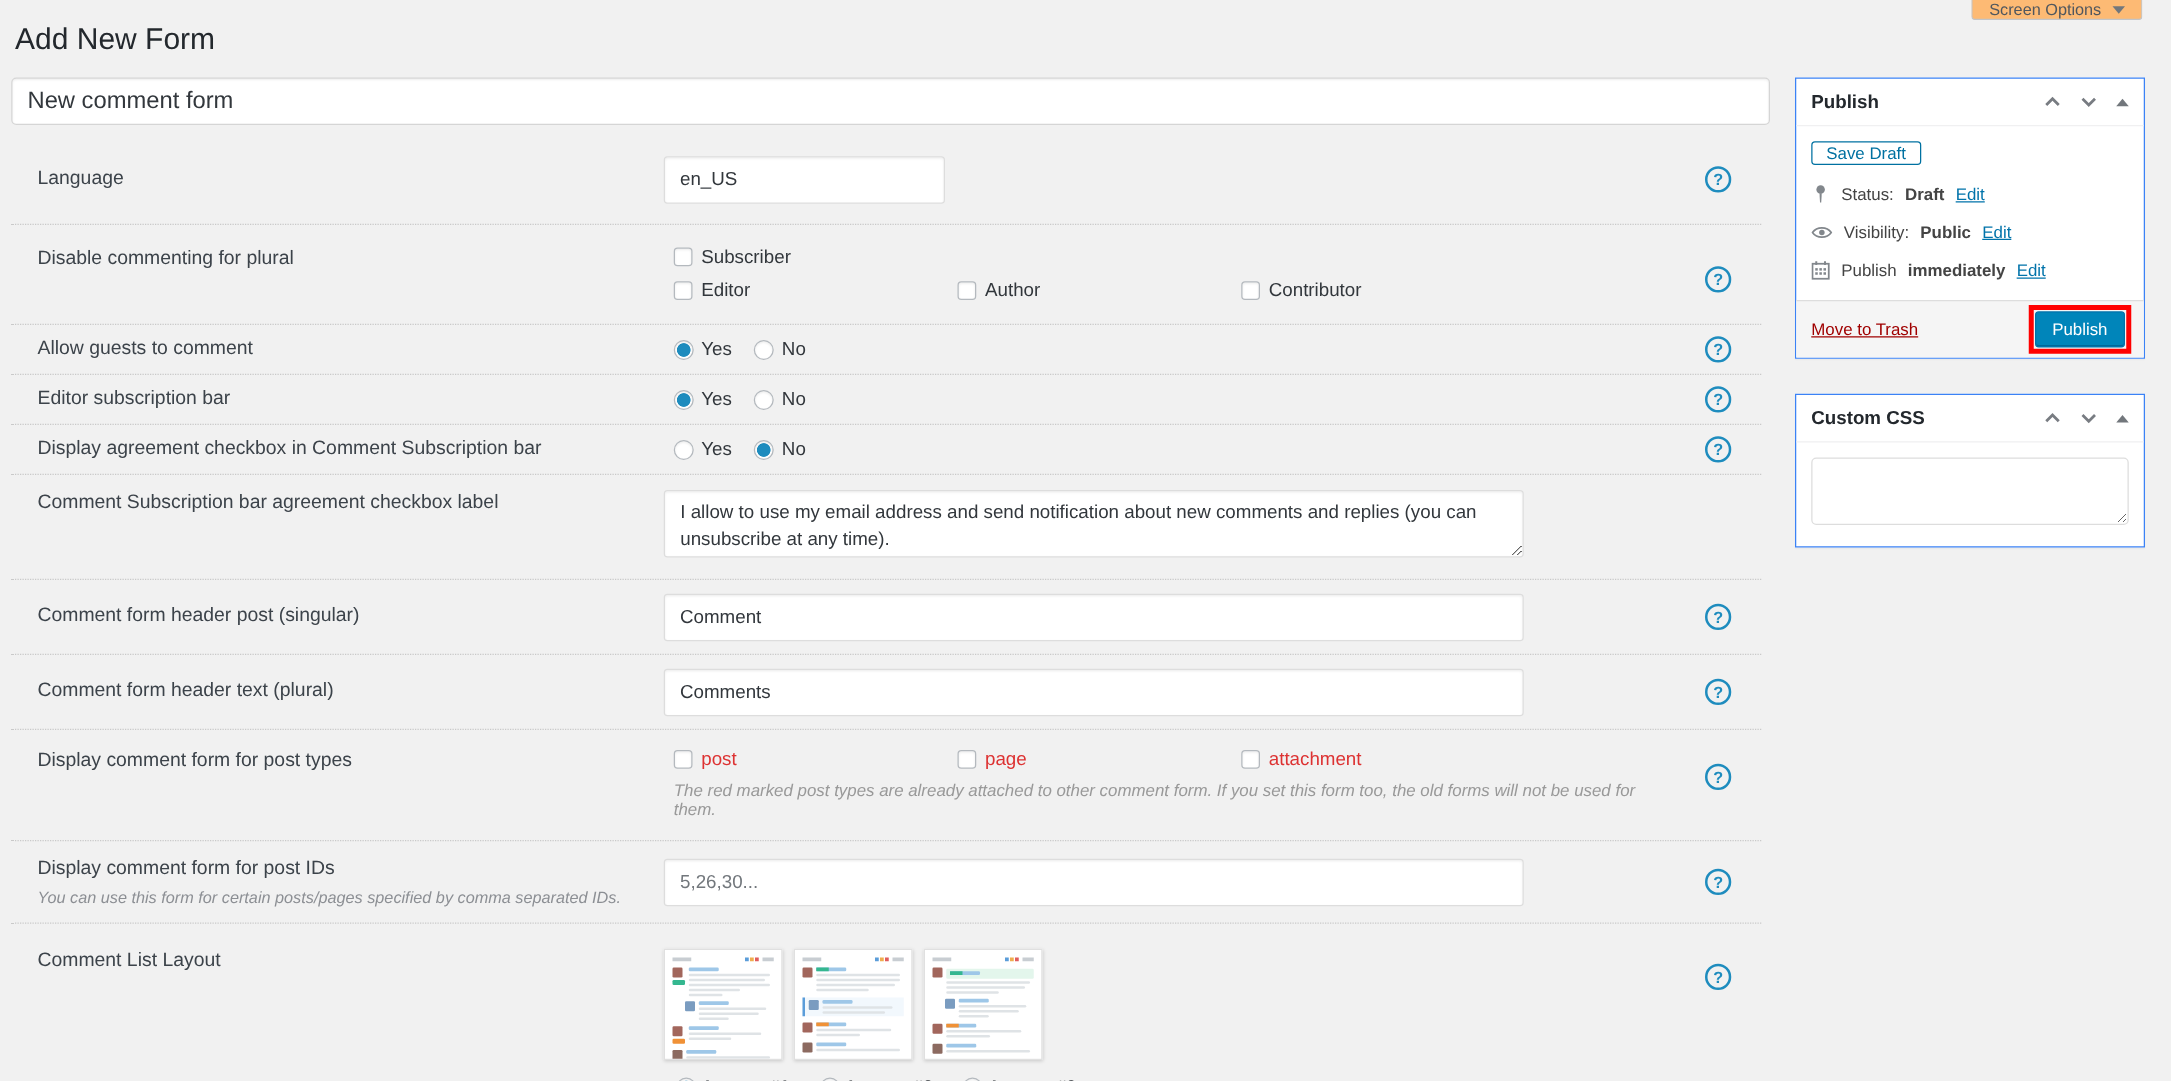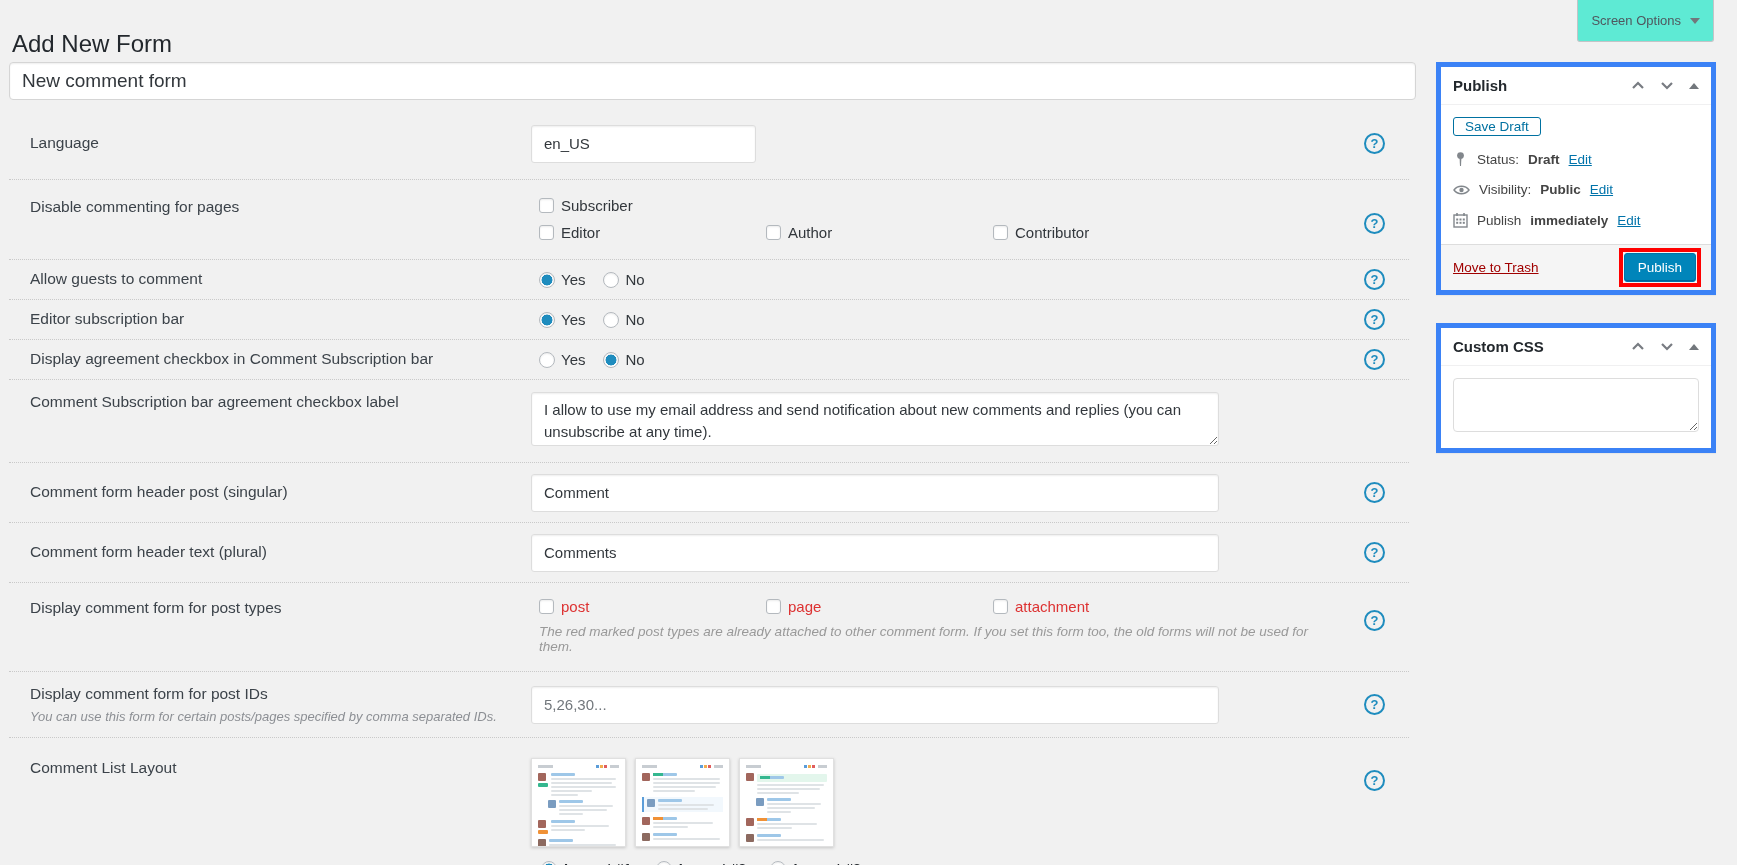--- a/index.html
+++ b/index.html
@@ -4,29 +4,29 @@
 <style>
   * { box-sizing: border-box; }
   html,body { margin:0; padding:0; }
   body {
     width:1737px; height:865px; position:relative; overflow:hidden;
     background:#f1f1f1; font-family:"Liberation Sans", sans-serif; color:#32373c;
   }
 
   
   .screen-options {
-    position:absolute; top:0; right:23px; height:42px;
-    background:#5eead4; border:1px solid #c3c4c7; border-top:none;
+    position:absolute; top:0; right:23px; height:16px;
+    background:#fdba74; border:1px solid #c3c4c7; border-top:none;
     border-radius:0 0 3px 3px; display:flex; align-items:center; gap:9px;
     padding:0 13px; font-size:13px; color:#50575e; cursor:pointer;
   }
   .so-arrow { width:0; height:0; border-left:5px solid transparent; border-right:5px solid transparent; border-top:6px solid #72777c; }
 
   .page-title {
-    position:absolute; left:12px; top:28px; margin:0;
+    position:absolute; left:12px; top:16px; margin:0;
     font-size:24px; font-weight:400; color:#23282d; line-height:1.3;
   }
 
   .title-input {
     position:absolute; left:9px; top:62px; width:1407px; height:38px;
     background:#fff; border:1px solid #d5d5d5; border-radius:4px;
     box-shadow:inset 0 1px 2px rgba(0,0,0,.07);
     font-family:inherit; font-size:19px; color:#32373c; padding:0 12px; outline:none;
   }
 
@@ -119,21 +119,21 @@
   .t-l { height:2px; background:#dfe3e6; border-radius:1px; margin-top:2px; }
   .w95{width:95%}.w90{width:90%}.w85{width:85%}.w80{width:80%}.w60{width:60%}.w50{width:50%}.w40{width:40%}
   .t-rep-box { border-left:2px solid #5b9dd9; background:#f2f8fd; padding:2px 3px; }
   .t-band { background:#e3f6ec; border-radius:1px; padding:2px 3px; margin-top:1px; }
 
   .layout-radios { display:flex; gap:24px; margin:14px 0 0 10px; }
   .layout-opt { display:flex; align-items:center; gap:7px; font-size:14.5px; font-weight:bold; color:#23282d; cursor:pointer; }
 
   
   .sidebar { position:absolute; left:1436px; top:62px; width:280px; }
-  .postbox { background:#fff; border:5px solid #3b82f6; box-shadow:0 1px 1px rgba(0,0,0,.04); margin-bottom:28px; }
+  .postbox { background:#fff; border:1px solid #3b82f6; box-shadow:0 1px 1px rgba(0,0,0,.04); margin-bottom:28px; }
   .postbox-header {
     display:flex; align-items:center; justify-content:space-between;
     height:38px; padding:0 12px; border-bottom:1px solid #f0f0f1;
   }
   .postbox-title { font-size:15px; font-weight:bold; color:#23282d; }
   .header-icons { display:flex; align-items:center; gap:15px; }
   .chev { display:block; cursor:pointer; }
   .toggle-tri { width:0; height:0; border-left:5px solid transparent; border-right:5px solid transparent; border-bottom:6px solid #72777c; cursor:pointer; }
 
   .publish-body { padding:12px 12px 16px; }
@@ -182,21 +182,21 @@
     <div class="f-label">Language</div>
     <div class="f-control">
       <input class="txt w-small" type="text" value="en_US" style="">
     </div>
     <div class="f-help">
         <span class="help-icon">?</span>
       </div>
   </div>
 
   <div class="frow top r-roles">
-    <div class="f-label">Disable commenting for pages</div>
+    <div class="f-label">Disable commenting for plural</div>
     <div class="f-control">
       <div class="cb-line">
         <label class="cb-col">
           <input type="checkbox" style="">
           <span>Subscriber</span>
         </label>
       </div>
       <div class="cb-line">
         <label class="cb-col">
           <input type="checkbox" style="">

